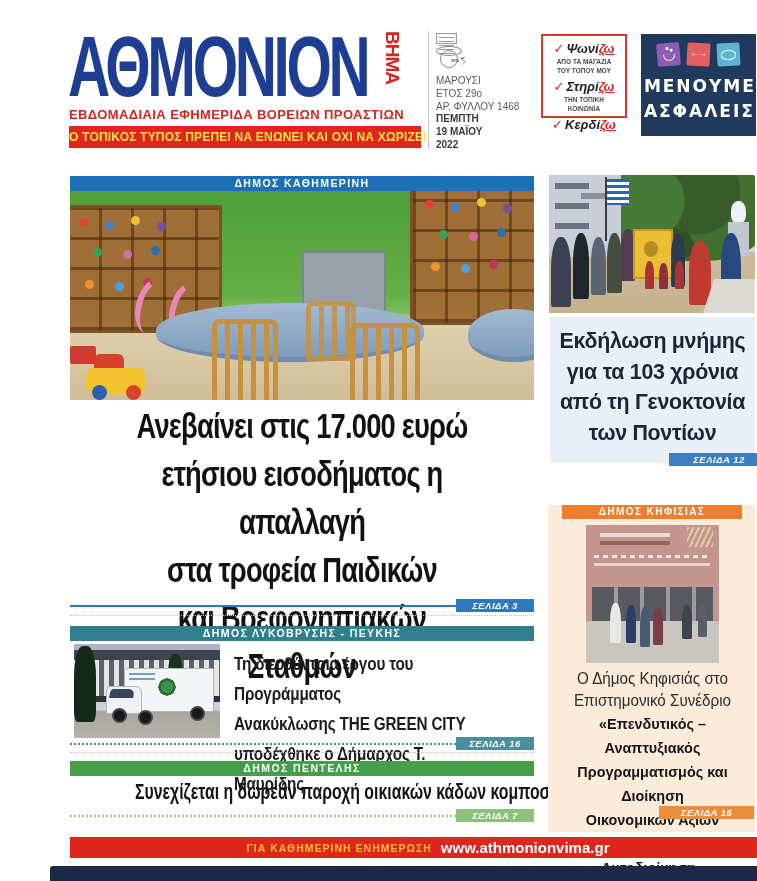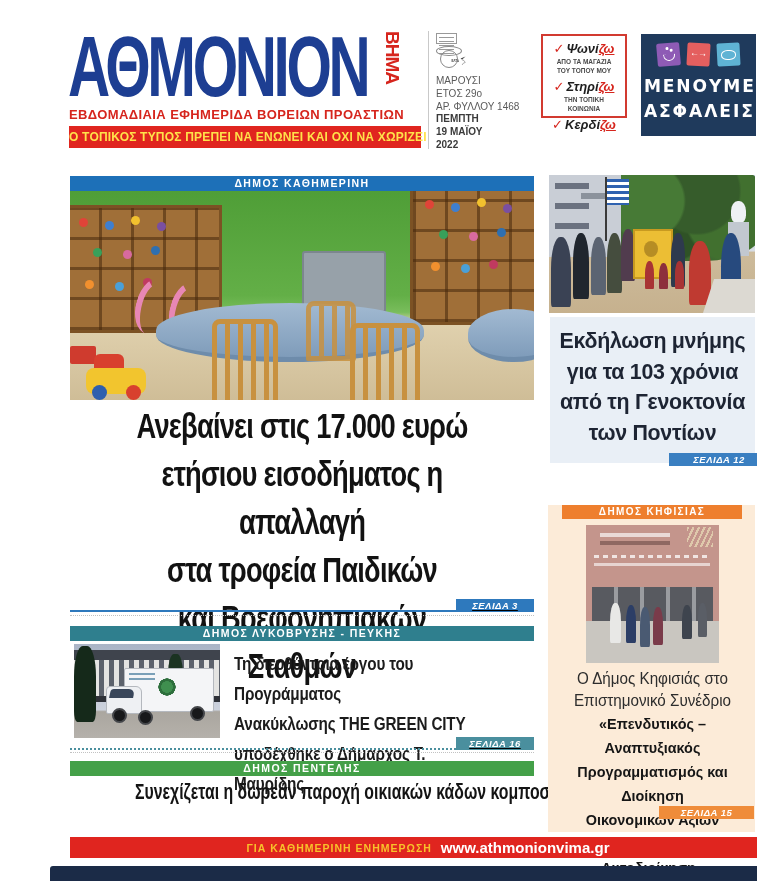--- a/index.html
+++ b/index.html
@@ -60,21 +60,21 @@
            letter-spacing:2px;line-height:25px;transform:scaleX(.95);transform-origin:center;}
 
   
   .bar{height:15px;color:#fff;font-size:10.5px;font-weight:bold;letter-spacing:1.4px;
        text-align:center;line-height:15px;white-space:nowrap;}
   .bar-amar{left:22px;top:176px;width:464px;background:#1d70b8;}
   .bar-lyko{left:22px;top:626px;width:464px;background:#2f7f8e;}
   .bar-pent{left:22px;top:761px;width:464px;background:#44a048;}
   .bar-kifi{left:514px;top:505px;width:180px;height:14px;background:#ee7f2e;line-height:14px;font-size:10px;}
 
-  .pageline{display:flex;align-items:flex-end;height:13px;text-decoration:underline;}
+  .pageline{display:flex;align-items:center;height:13px;}
   .pl-lead{flex:1;border-top:2px solid;}
   .badge{height:13px;min-width:78px;color:#fff;font-size:9.5px;font-style:italic;font-weight:bold;
          text-align:center;line-height:13px;letter-spacing:.5px;padding:0 4px;box-sizing:border-box;}
   .pl-3{left:22px;top:599px;width:464px;}  .pl-3 .pl-lead{border-color:#2e79bd;} .pl-3 .badge{background:#2e79bd;}
   .pl-16{left:22px;top:737px;width:464px;} .pl-16 .pl-lead{border-color:#4a8f9e;border-top-style:dotted;} .pl-16 .badge{background:#4a8f9e;}
   .pl-7{left:22px;top:809px;width:464px;}  .pl-7 .pl-lead{border-color:#9cc98c;border-top-style:dotted;} .pl-7 .badge{background:#8cc17c;}
   .badge-12{left:621px;top:453px;width:100px;background:#3a7fc1;}
   .badge-15{left:611px;top:806px;width:95px;background:#ef8c3a;}
   .dotline{border-top:1.5px dotted #c2c2c2;height:0;}
   .dl-1{left:22px;top:615px;width:464px;}
@@ -295,20 +295,24 @@
 Ανακύκλωσης THE GREEN CITY
 υποδέχθηκε ο Δήμαρχος Τ. Μαυρίδης</div>
   <div class="abs pageline pl-16">
     <i class="pl-lead"></i>
       <span class="badge">ΣΕΛΙΔΑ 16</span>
   </div>
   <div class="abs dotline dl-2"></div>
 
   <div class="abs bar bar-pent">ΔΗΜΟΣ ΠΕΝΤΕΛΗΣ</div>
   <div class="abs hl-pent">Συνεχίζεται η δωρεάν παροχή οικιακών κάδων κομποστοποίησης</div>
+  <div class="abs pageline pl-7">
+    <i class="pl-lead"></i>
+      <span class="badge">ΣΕΛΙΔΑ 7</span>
+  </div>
 
   <div class="abs photo ph-pont">
     <div class="abs pt-trees"></div>
     <div class="abs pt-bldg"></div>
     <div class="abs pt-pole"></div>
     <div class="abs pt-flag"></div>
     <div class="abs pt-bust"></div>
     <div class="abs pt-ped"></div>
     <div class="abs pt-person" style="left:2px;top:62px;width:20px;height:70px;background:#3a4254;"></div>
     <div class="abs pt-person" style="left:24px;top:58px;width:16px;height:66px;background:#20262e;"></div>

